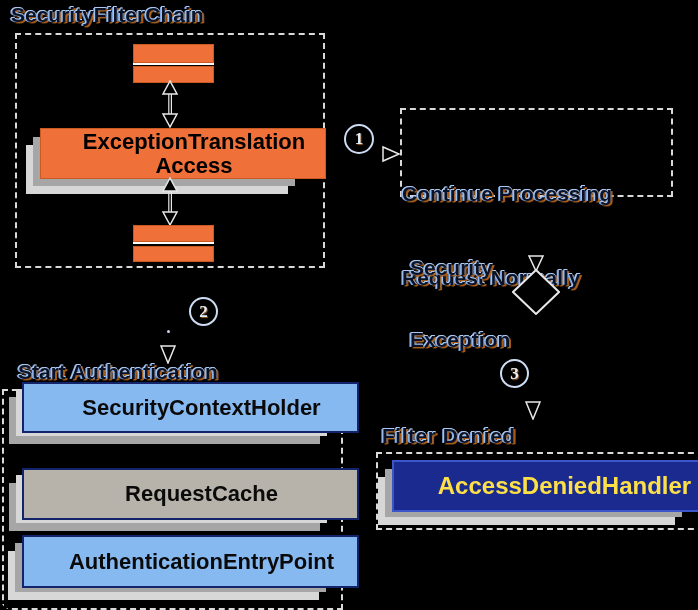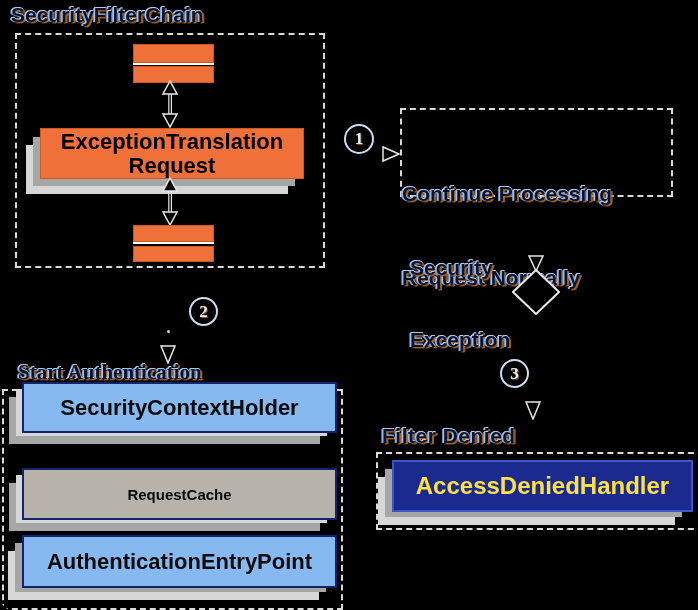--- a/index.html
+++ b/index.html
@@ -21,25 +21,25 @@
   .bar{background:#f0703a;border:1px solid #c85a22;}
   .barline{background:#ffffff;}
 
   
   .stack{position:absolute;}
   .stack .layer{position:absolute;left:0;top:0;width:100%;height:100%;}
   .sh-light{background:#d7d7d7;}
   .sh-gray{background:#a6a6a6;}
   .mainbox{position:absolute;left:0;top:0;width:100%;height:100%;
            display:flex;align-items:center;justify-content:center;text-align:center;
-           font-weight:700;}
+           font-weight:700;padding-left:22px;}
   .box-orange{background:#f0703a;border:1px solid #c85a22;color:#000;
               font-size:22px;line-height:24px;}
   .box-blue{background:#87b9f1;border:2px solid #14246b;color:#0a0a0a;font-size:22px;}
-  .box-tan{background:#b7b3aa;border:2px solid #14246b;color:#0a0a0a;font-size:15px;}
+  .box-tan{background:#b7b3aa;border:2px solid #14246b;color:#0a0a0a;font-size:22px;}
   .box-navy{background:#1b2a8f;border:2px solid #3c55c8;color:#fde047;font-size:24px;}
 
   
   .cnum{display:flex;align-items:center;justify-content:center;border-radius:50%;
         border:2px solid #cddcf2;background:#000;color:#e6eefc;font-weight:700;
         font-size:17px;font-family:"Liberation Serif",serif;
         text-shadow:1px 1px 1px rgba(205,125,40,0.7);}
 
   .dot{background:#c8d4e8;border-radius:50%;}
   svg{display:block;}
@@ -63,21 +63,21 @@
     <polygon points="14,1 7,14 21,14" fill="#000" stroke="#e8e8e8" stroke-width="1.5"></polygon>
     <polygon points="14,47 7,34 21,34" fill="#000" stroke="#e8e8e8" stroke-width="1.5"></polygon>
   </svg>
 
   <div class="stack" style="left:40px;top:128px;width:262px;height:49px;">
     <div class="layer sh-light" style="transform:translate(-14px,17px);"></div>
     <div class="layer sh-gray" style="transform:translate(-7px,9px);"></div>
     <div class="mainbox box-orange">
       <div>
         <div>ExceptionTranslation</div>
-        <div>Request</div>
+        <div>Access</div>
       </div>
     </div>
   </div>
 
   <svg class="abs" style="left:156px;top:176px;" width="28" height="50" viewBox="0 0 28 50">
     <line x1="12.8" y1="14" x2="12.8" y2="37" stroke="#e8e8e8" stroke-width="1.2"></line>
     <line x1="15.4" y1="14" x2="15.4" y2="37" stroke="#e8e8e8" stroke-width="1.2"></line>
     <polygon points="14,2 7,15 21,15" fill="#000" stroke="#e8e8e8" stroke-width="1.5"></polygon>
     <polygon points="14,49 7,36 21,36" fill="#000" stroke="#e8e8e8" stroke-width="1.5"></polygon>
   </svg>
@@ -109,21 +109,21 @@
   <svg class="abs" style="left:512px;top:269px;" width="48" height="46" viewBox="0 0 48 46">
     <polygon points="24,1 47,23 24,45 1,23" fill="#000" stroke="#e8e8e8" stroke-width="2"></polygon>
   </svg>
 
   <div class="abs cnum" style="left:189px;top:297px;width:25px;height:25px;">2</div>
   <div class="abs dot" style="left:167px;top:330px;width:3px;height:3px;"></div>
   <svg class="abs" style="left:160px;top:345px;" width="16" height="19" viewBox="0 0 16 19">
     <polygon points="1,1 15,1 8,18" fill="#000" stroke="#e8e8e8" stroke-width="1.5"></polygon>
   </svg>
 
-  <div class="abs olabel" style="left:18px;top:360px;font-family:Liberation Serif, serif;">Start Authentication</div>
+  <div class="abs olabel" style="left:18px;top:360px;">Start Authentication</div>
 
   <div class="abs dashed" style="left:2px;top:389px;width:337px;height:217px;"></div>
 
   <div class="stack" style="left:22px;top:382px;width:311px;height:47px;">
     <div class="layer sh-gray" style="transform:translate(-13px,15px);"></div>
     <div class="layer sh-light" style="transform:translate(-6px,7px);"></div>
     <div class="mainbox box-blue">SecurityContextHolder</div>
   </div>
 
   <div class="stack" style="left:22px;top:468px;width:311px;height:48px;">

